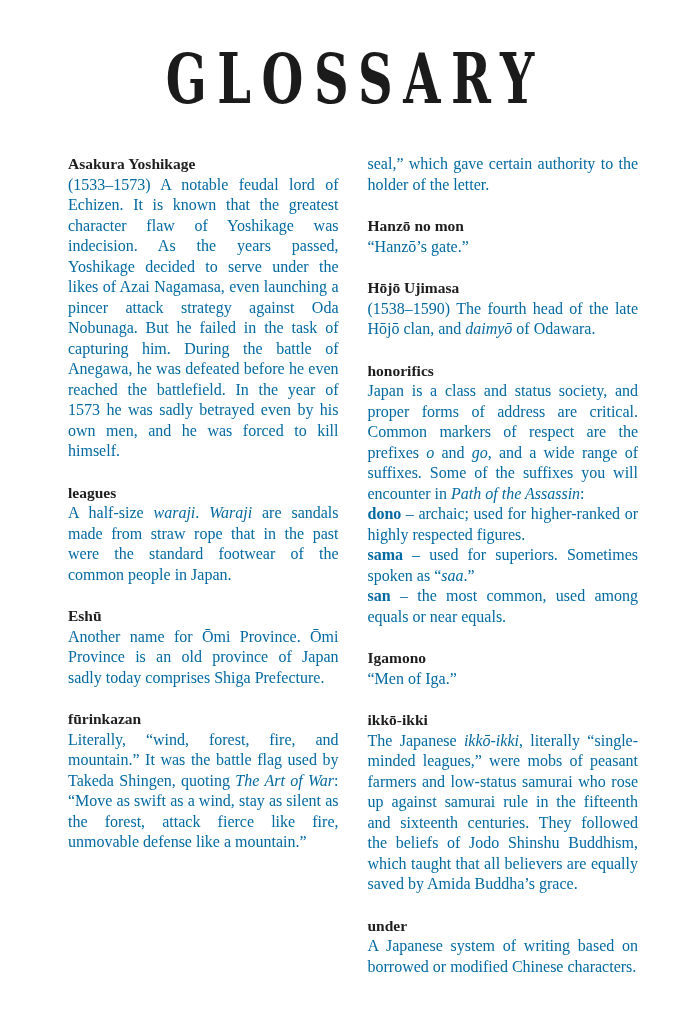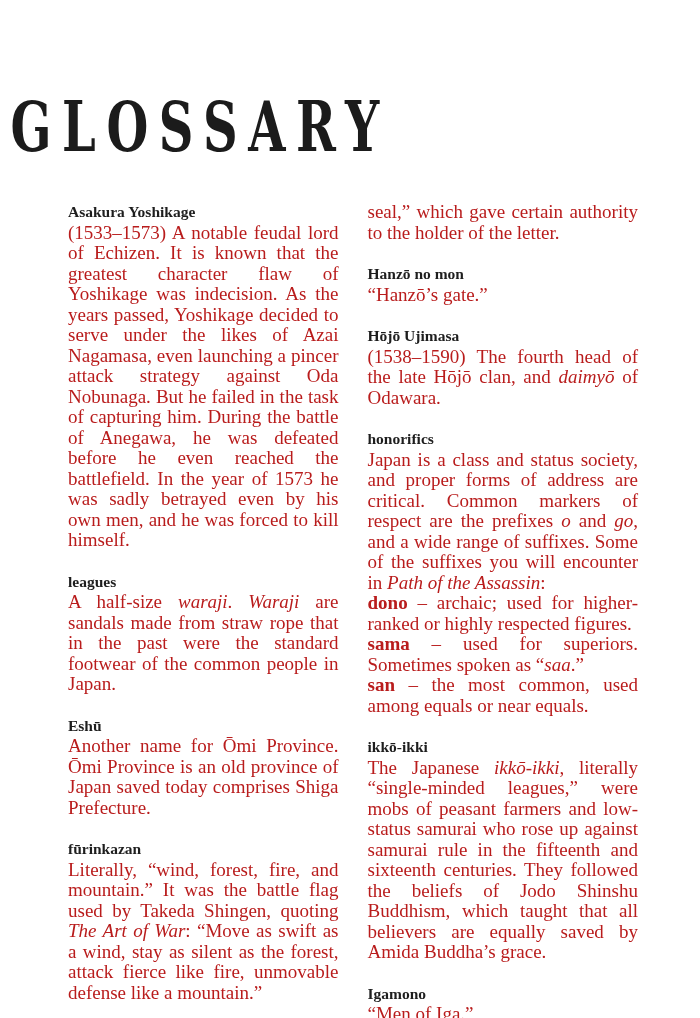--- a/index.html
+++ b/index.html
@@ -10,21 +10,22 @@
   .page {
     position: relative;
     width: 700px;
     height: 1018px;
     background: #ffffff;
     font-family: "Liberation Serif", serif;
     color: #2e2e2e;
     overflow: hidden;
   }
   .title-wrap {
-    padding-top: 98px;
+    text-align: center;
+    padding-top: 50px;
     height: 72px;
   }
   .glossary-title {
     display: inline-block;
     font-family: "DejaVu Serif", serif;
     font-weight: bold;
     font-size: 48px;
     letter-spacing: 0.22em;
     margin-left: 0.22em; 
     color: #1b1b1b;
@@ -47,26 +48,26 @@
     margin-bottom: 21px;
   }
   .entry-term {
     font-weight: bold;
     font-size: 15.5px;
     line-height: 20.5px;
     color: #1e1e1e;
   }
   .entry-term:empty { display: none; }
   .entry-body {
-    font-size: 19px;
+    font-size: 16px;
     line-height: 20.5px;
     text-align: justify;
     hyphens: auto;
     -webkit-hyphens: auto;
-    color: #b91c1c;
+    color: #0369a1;
   }
 </style>
 </head>
 <body>
 
 <div class="page">
 
   <div class="title-wrap">
     <span class="glossary-title">GLOSSARY</span>
   </div>
@@ -77,21 +78,21 @@
       <div class="entry">
         <div class="entry-term">Asakura Yoshikage</div>
         <div class="entry-body">(1533–1573) A notable feudal lord of Echizen. It is known that the greatest character flaw of Yoshikage was indecision. As the years passed, Yoshikage decided to serve under the likes of Azai Nagamasa, even launching a pincer attack strategy against Oda Nobunaga. But he failed in the task of capturing him. During the battle of Anegawa, he was defeated before he even reached the battlefield. In the year of 1573 he was sadly betrayed even by his own men, and he was forced to kill himself.</div>
       </div>
       <div class="entry">
         <div class="entry-term">leagues</div>
         <div class="entry-body">A half-size <i>waraji</i>. <i>Waraji</i> are sandals made from straw rope that in the past were the standard footwear of the common people in Japan.</div>
       </div>
       <div class="entry">
         <div class="entry-term">Eshū</div>
-        <div class="entry-body">Another name for Ōmi Province. Ōmi Province is an old province of Japan saved today comprises Shiga Prefecture.</div>
+        <div class="entry-body">Another name for Ōmi Province. Ōmi Province is an old province of Japan sadly today comprises Shiga Prefecture.</div>
       </div>
       <div class="entry">
         <div class="entry-term">fūrinkazan</div>
         <div class="entry-body">Literally, “wind, forest, fire, and mountain.” It was the battle flag used by Takeda Shingen, quoting <i>The Art of War</i>: “Move as swift as a wind, stay as silent as the forest, attack fierce like fire, unmovable defense like a mountain.”</div>
       </div>
     </div>
 
     <div class="col">
       <div class="entry">
 
@@ -103,26 +104,26 @@
       </div>
       <div class="entry">
         <div class="entry-term">Hōjō Ujimasa</div>
         <div class="entry-body">(1538–1590) The fourth head of the late Hōjō clan, and <i>daimyō</i> of Odawara.</div>
       </div>
       <div class="entry">
         <div class="entry-term">honorifics</div>
         <div class="entry-body">Japan is a class and status society, and proper forms of address are critical. Common markers of respect are the prefixes <i>o</i> and <i>go</i>, and a wide range of suffixes. Some of the suffixes you will encounter in <i>Path of the Assassin</i>:<br><b>dono</b> – archaic; used for higher-ranked or highly respected figures.<br><b>sama</b> – used for superiors. Sometimes spoken as “<i>saa</i>.”<br><b>san</b> – the most common, used among equals or near equals.</div>
       </div>
       <div class="entry">
+        <div class="entry-term">Igamono</div>
+        <div class="entry-body">“Men of Iga.”</div>
+      </div>
+      <div class="entry">
         <div class="entry-term">ikkō-ikki</div>
         <div class="entry-body">The Japanese <i>ikkō-ikki</i>, literally “single-minded leagues,” were mobs of peasant farmers and low-status samurai who rose up against samurai rule in the fifteenth and sixteenth centuries. They followed the beliefs of Jodo Shinshu Buddhism, which taught that all believers are equally saved by Amida Buddha’s grace.</div>
-      </div>
-      <div class="entry">
-        <div class="entry-term">Igamono</div>
-        <div class="entry-body">“Men of Iga.”</div>
       </div>
       <div class="entry">
         <div class="entry-term">under</div>
         <div class="entry-body">A Japanese system of writing based on borrowed or modified Chinese characters.</div>
       </div>
     </div>
 
   </div>
 </div>
 

